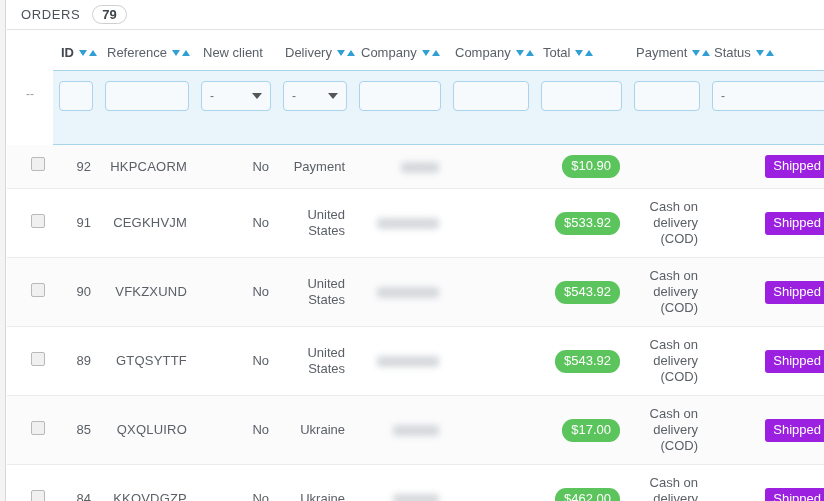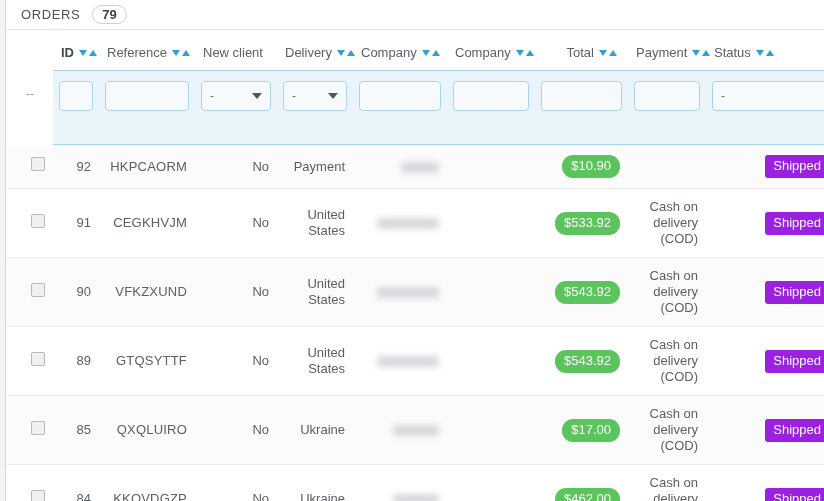--- a/index.html
+++ b/index.html
@@ -101,21 +101,21 @@
     background: #ffffff;
     font-weight: 400;
     color: #5a6068;
     font-size: 13px;
     padding: 14px 8px 10px 8px;
     text-align: left;
     vertical-align: middle;
     white-space: nowrap;
     box-sizing: border-box;
   }
-  thead th.ta-right { text-align: right; padding-right: 10px;}
+  thead th.ta-right { text-align: left; padding-right: 10px;}
   thead th.ta-left  { text-align: left; }
   th .hlabel { display:inline-block; }
   th.bold-id .hlabel { font-weight: bold; color:#45494f; }
 
   .sorts {
     display: inline-block;
     margin-left: 4px;
     position: relative;
     top: -1px;
     white-space: nowrap;

